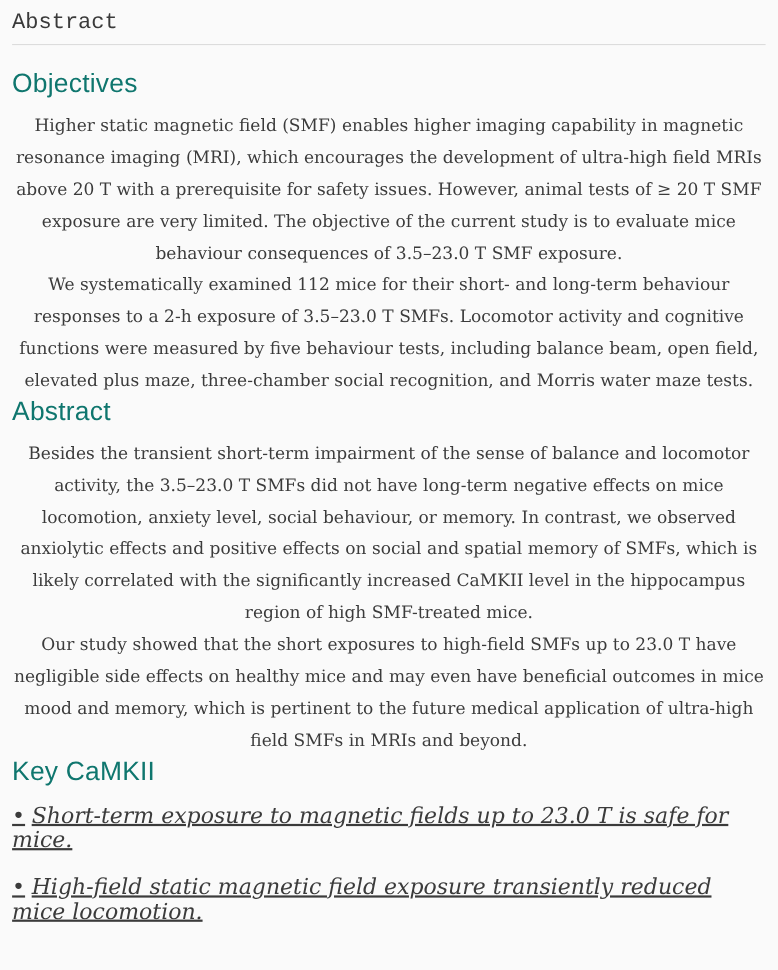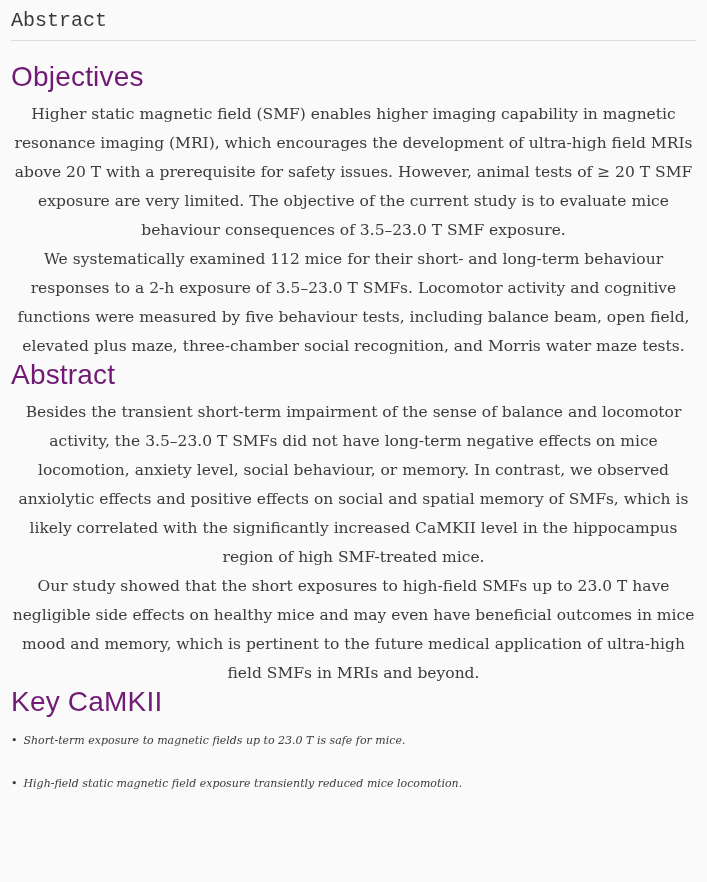--- a/index.html
+++ b/index.html
@@ -24,40 +24,41 @@
     margin: 0 0 6px 0;
   }
   .title-divider {
     border: none;
     border-top: 1px solid #dcdcdc;
     margin: 0 0 23px 0;
     height: 0;
   }
   .section-heading {
     font-family: "Liberation Sans", sans-serif;
-    font-size: 28px;
+    font-size: 24px;
     font-weight: 400;
-    color: #701a75;
+    color: #0f766e;
     line-height: 26px;
     margin: 1px 0 10px 0;
     letter-spacing: 0.2px;
   }
   .section-text {
     font-size: 15.5px;
     line-height: 29px;
     margin: 0;
     max-width: 688px;
     text-align: center;
   }
   .key-point {
     font-style: italic;
-    font-size: 11px;
+    font-size: 20px;
     line-height: 22px;
     margin: 15px 0 21px 0;
     max-width: 688px;
+    text-decoration: underline;
   }
   .key-point:last-child { margin-bottom: 4px; }
   .bullet {
     font-style: normal;
     margin-right: 6px;
   }
 </style>
 </head>
 <body>
 

